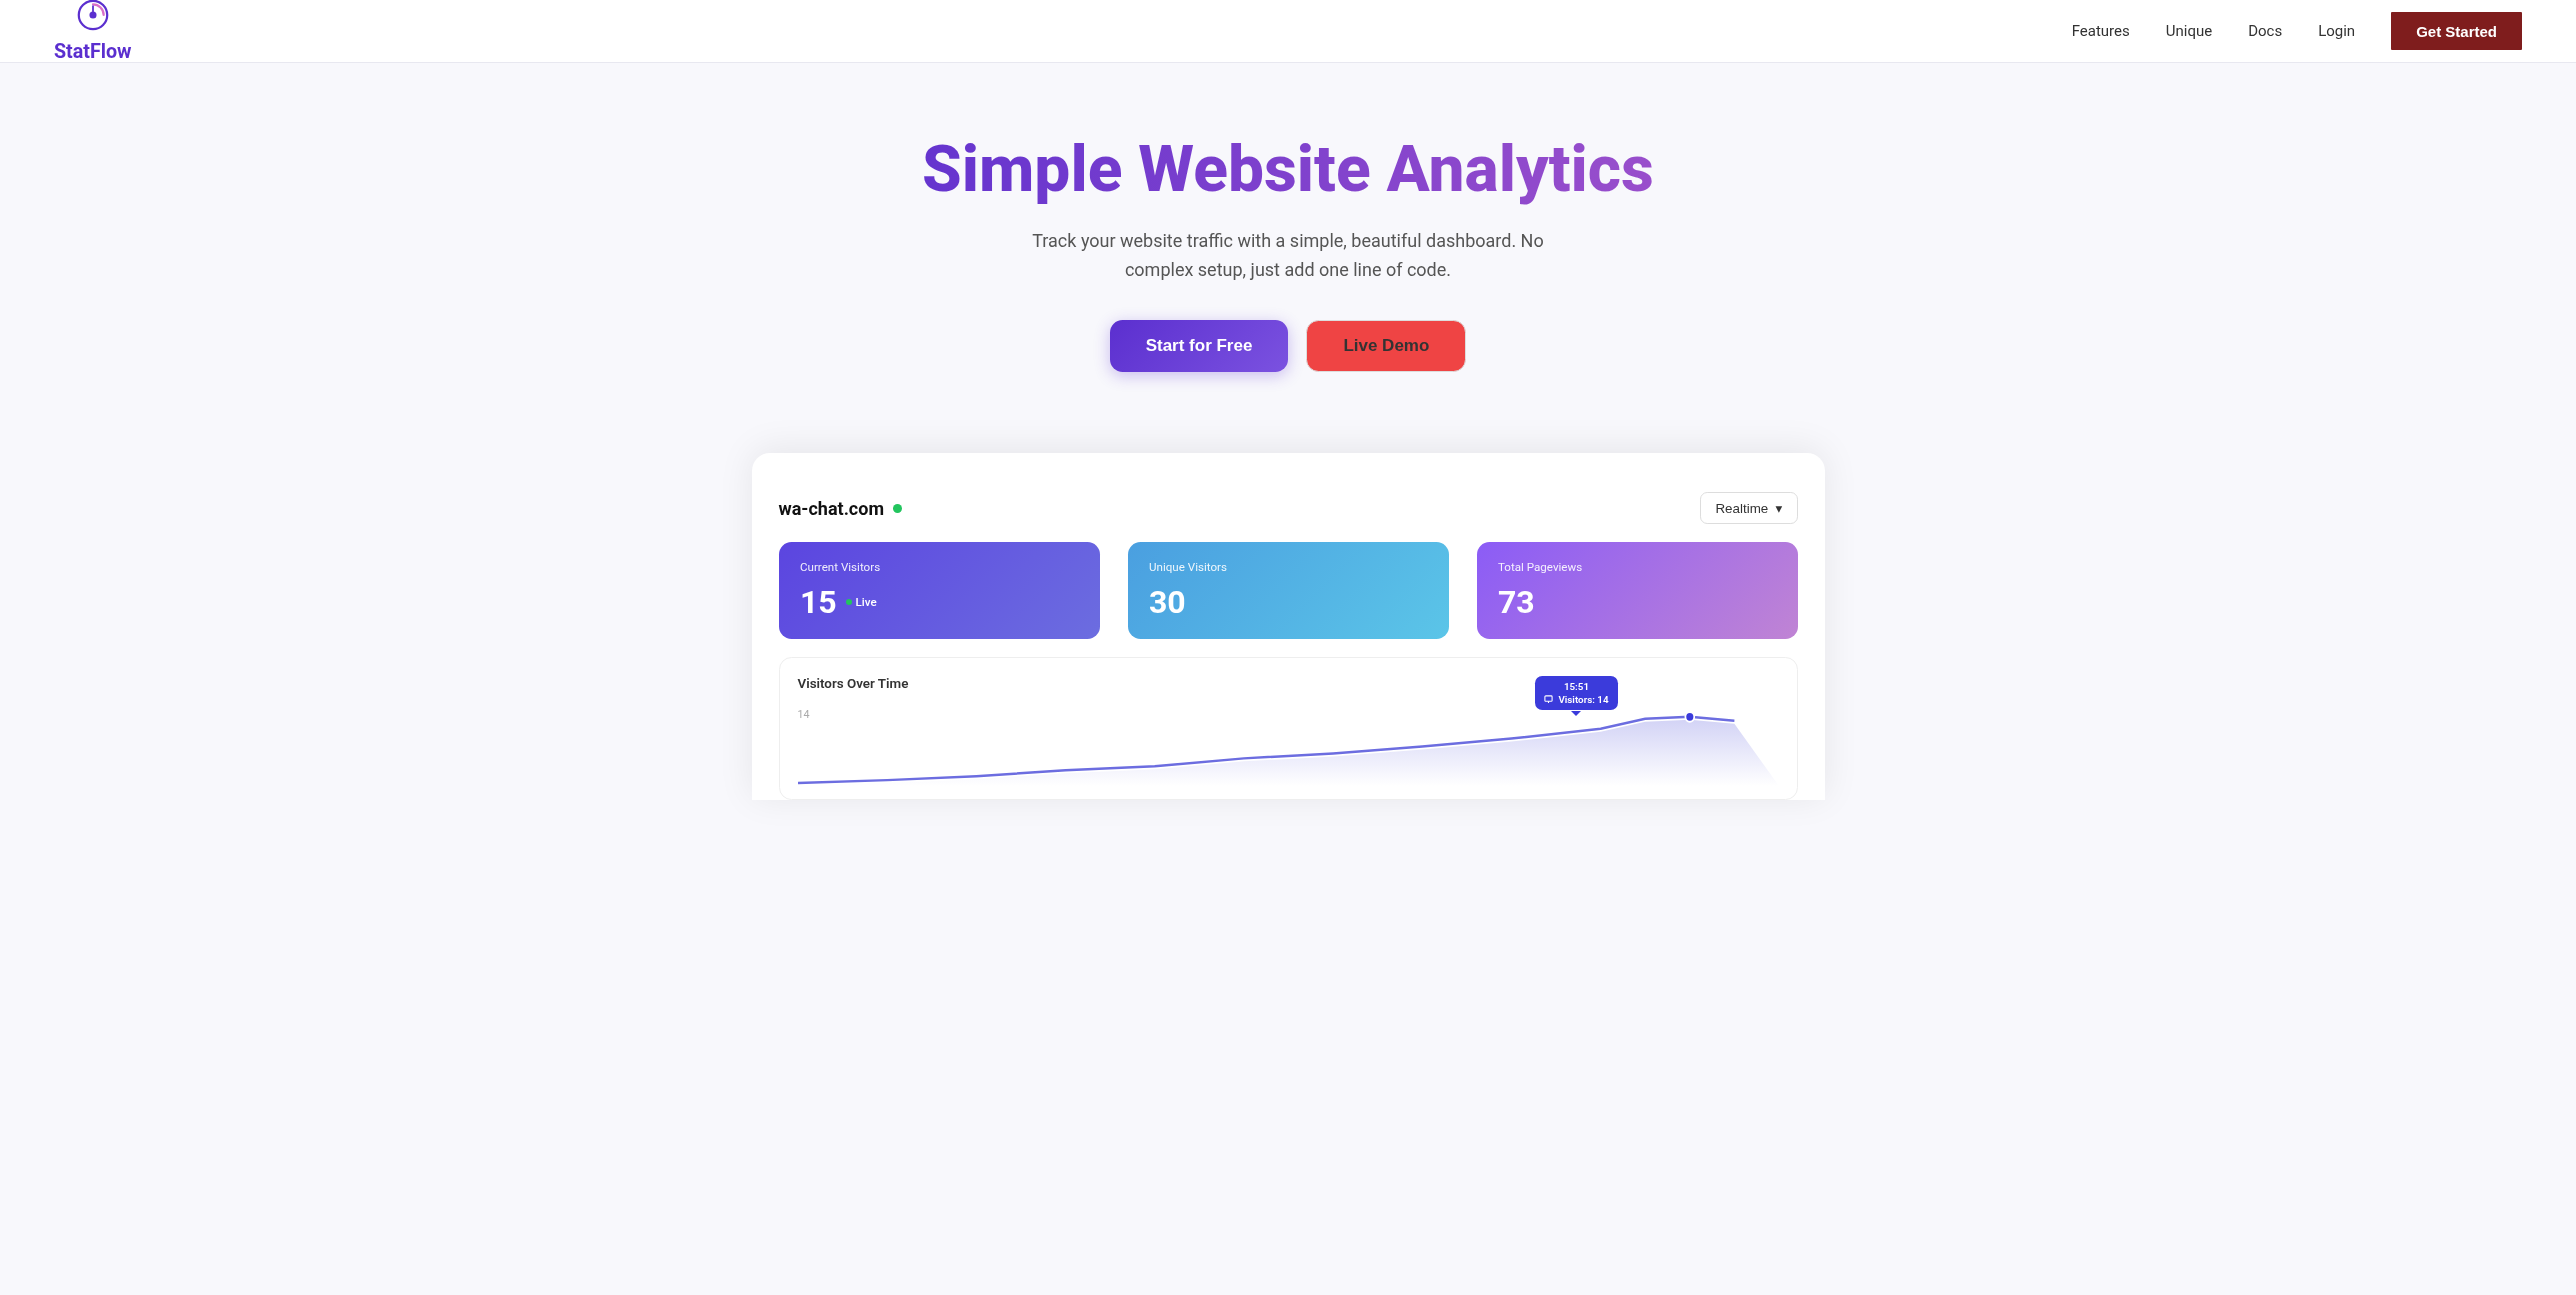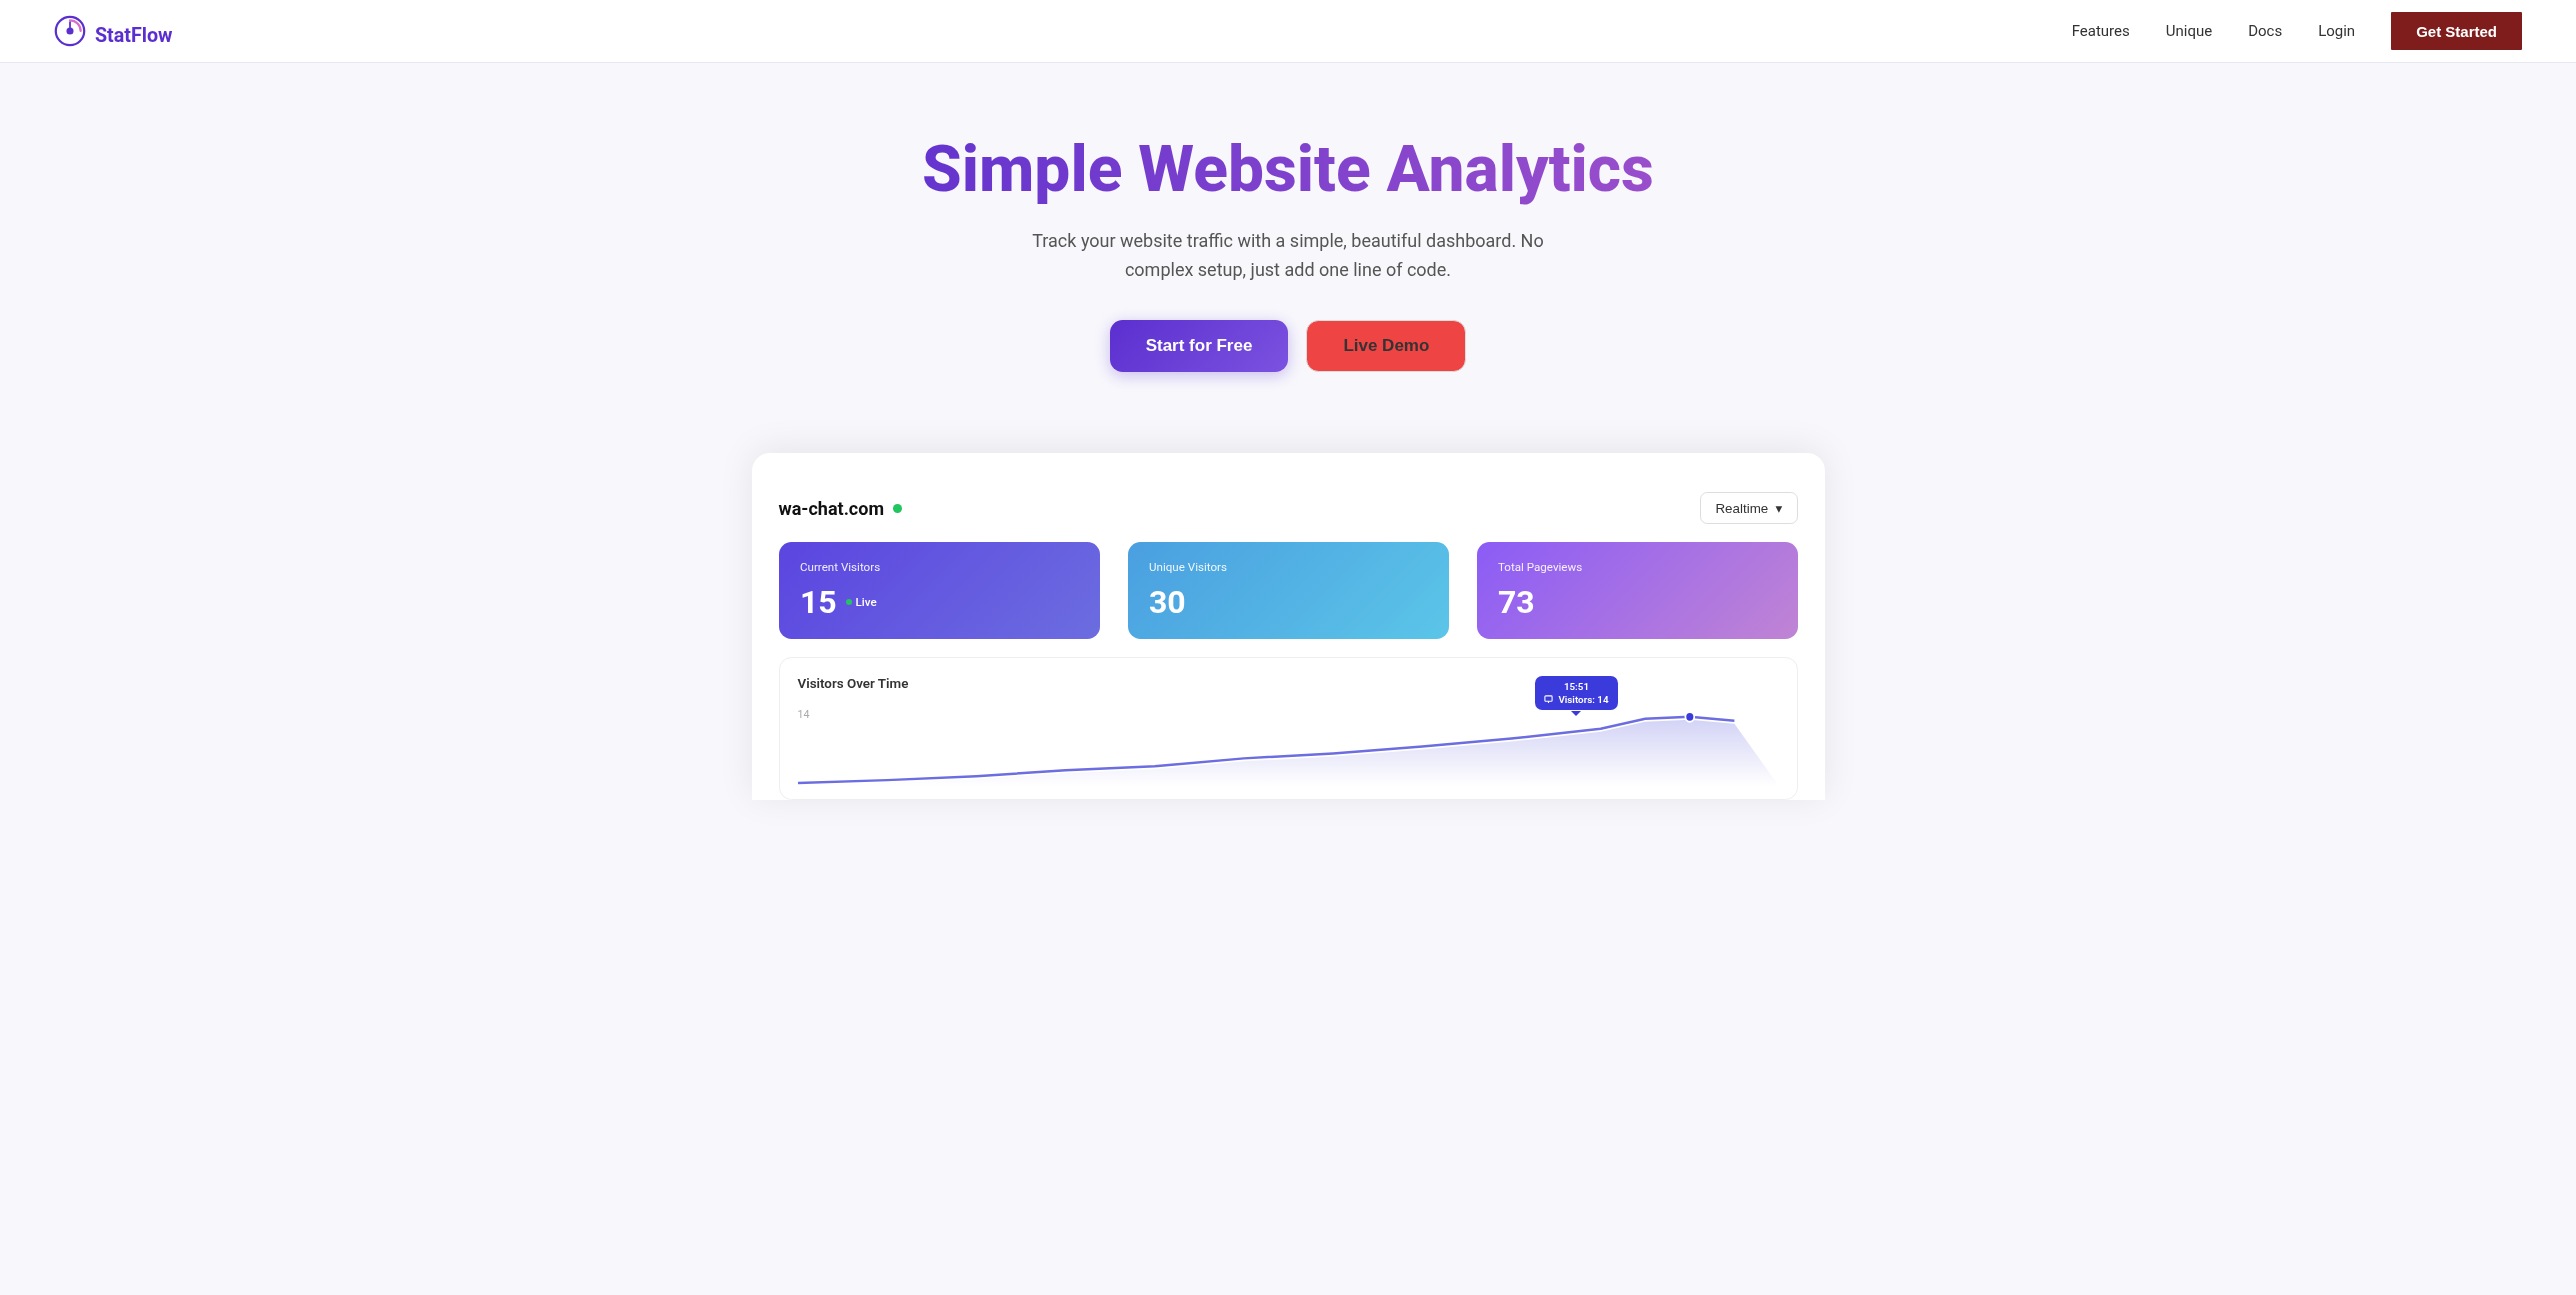--- a/index.html
+++ b/index.html
@@ -13,23 +13,24 @@
       align-items: center;
       justify-content: space-between;
       padding: 0 54px;
       height: 63px;
       position: sticky;
       top: 0;
       z-index: 100;
     }
     .nav-logo {
       display: flex;
-      align-items: flex-end;
+      align-items: center;
       gap: 9px;
       text-decoration: none;
+      flex-direction: column;
     }
     .logo-icon {
       width: 32px;
       height: 32px;
     }
     .logo-text {
       font-size: 19.7px;
       font-weight: 700;
       color: #5b2fcf;
     }

